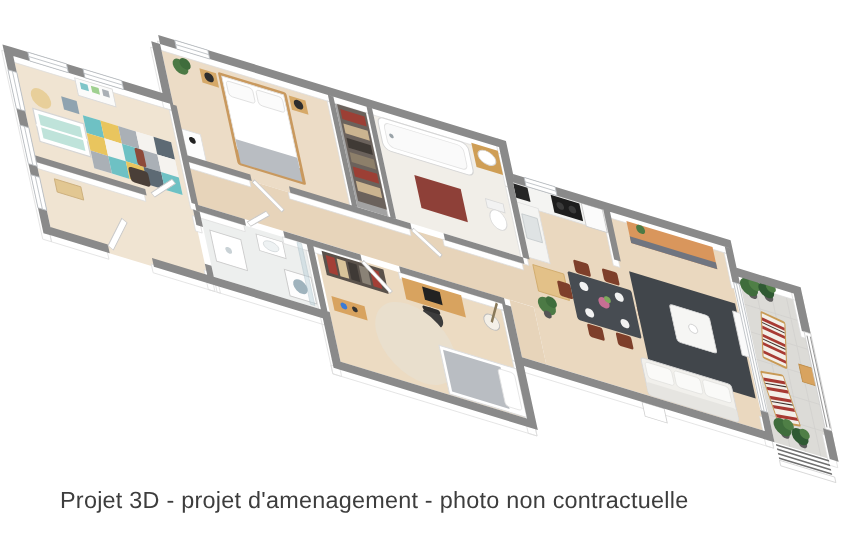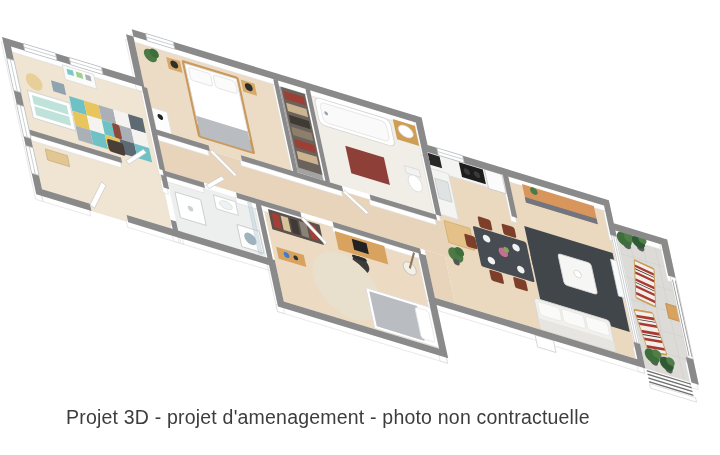--- a/index.html
+++ b/index.html
@@ -1,18 +1,18 @@
 <!DOCTYPE html>
 <html><head>
 <meta charset="utf-8">
 <style>
   html,body{margin:0;padding:0;background:#ffffff;}
   .stage{position:relative;width:720px;height:455px;background:#ffffff;overflow:hidden;
          font-family:"Liberation Sans",sans-serif;}
-  .caption{position:absolute;left:66px;top:406px;font-size:19.5px;color:#3d3d3d;
+  .caption{position:absolute;left:50px;top:406px;font-size:19.5px;color:#3d3d3d;
            letter-spacing:.2px;white-space:nowrap;}
   svg{position:absolute;left:0;top:0;}
 </style>
 </head>
 <body>
 
 <div class="stage">
 
 <svg width="720" height="455" viewBox="0 0 720 455">
   <defs>

